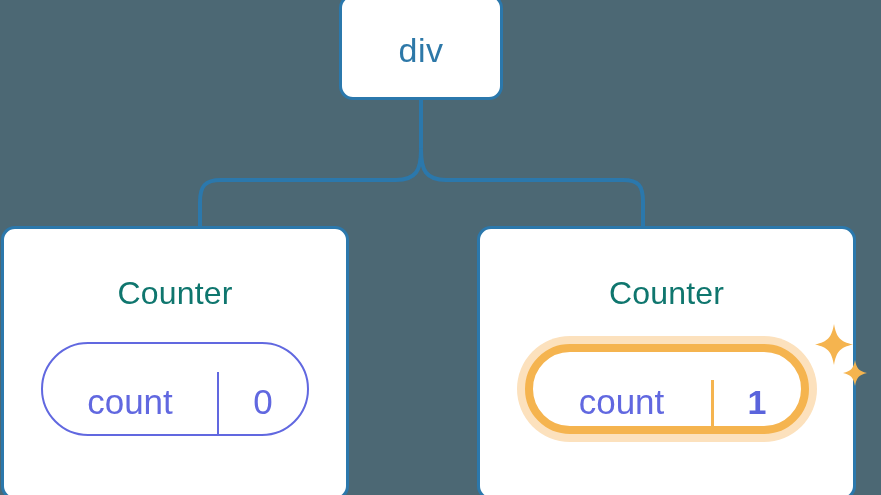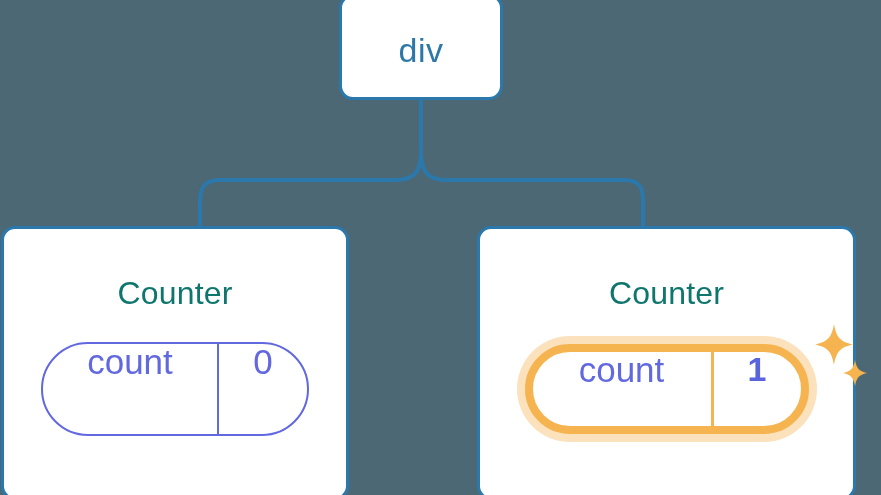--- a/index.html
+++ b/index.html
@@ -98,22 +98,24 @@
     overflow: hidden;
   }
   .pill.plain {
     width: 268px;
     height: 94px;
     border: 2px solid #6168e0;
   }
   .pill .key,
   .pill .val {
     display: flex;
+    align-items: center;
     justify-content: center;
     box-sizing: border-box;
+    margin-top: 28px;
   }
   .pill.plain .key {
     width: 176px;
     border-right: 2px solid #6168e0;
   }
   .pill.plain .val {
     flex: 1;
   }
   .key-text {
     font-size: 35px;

